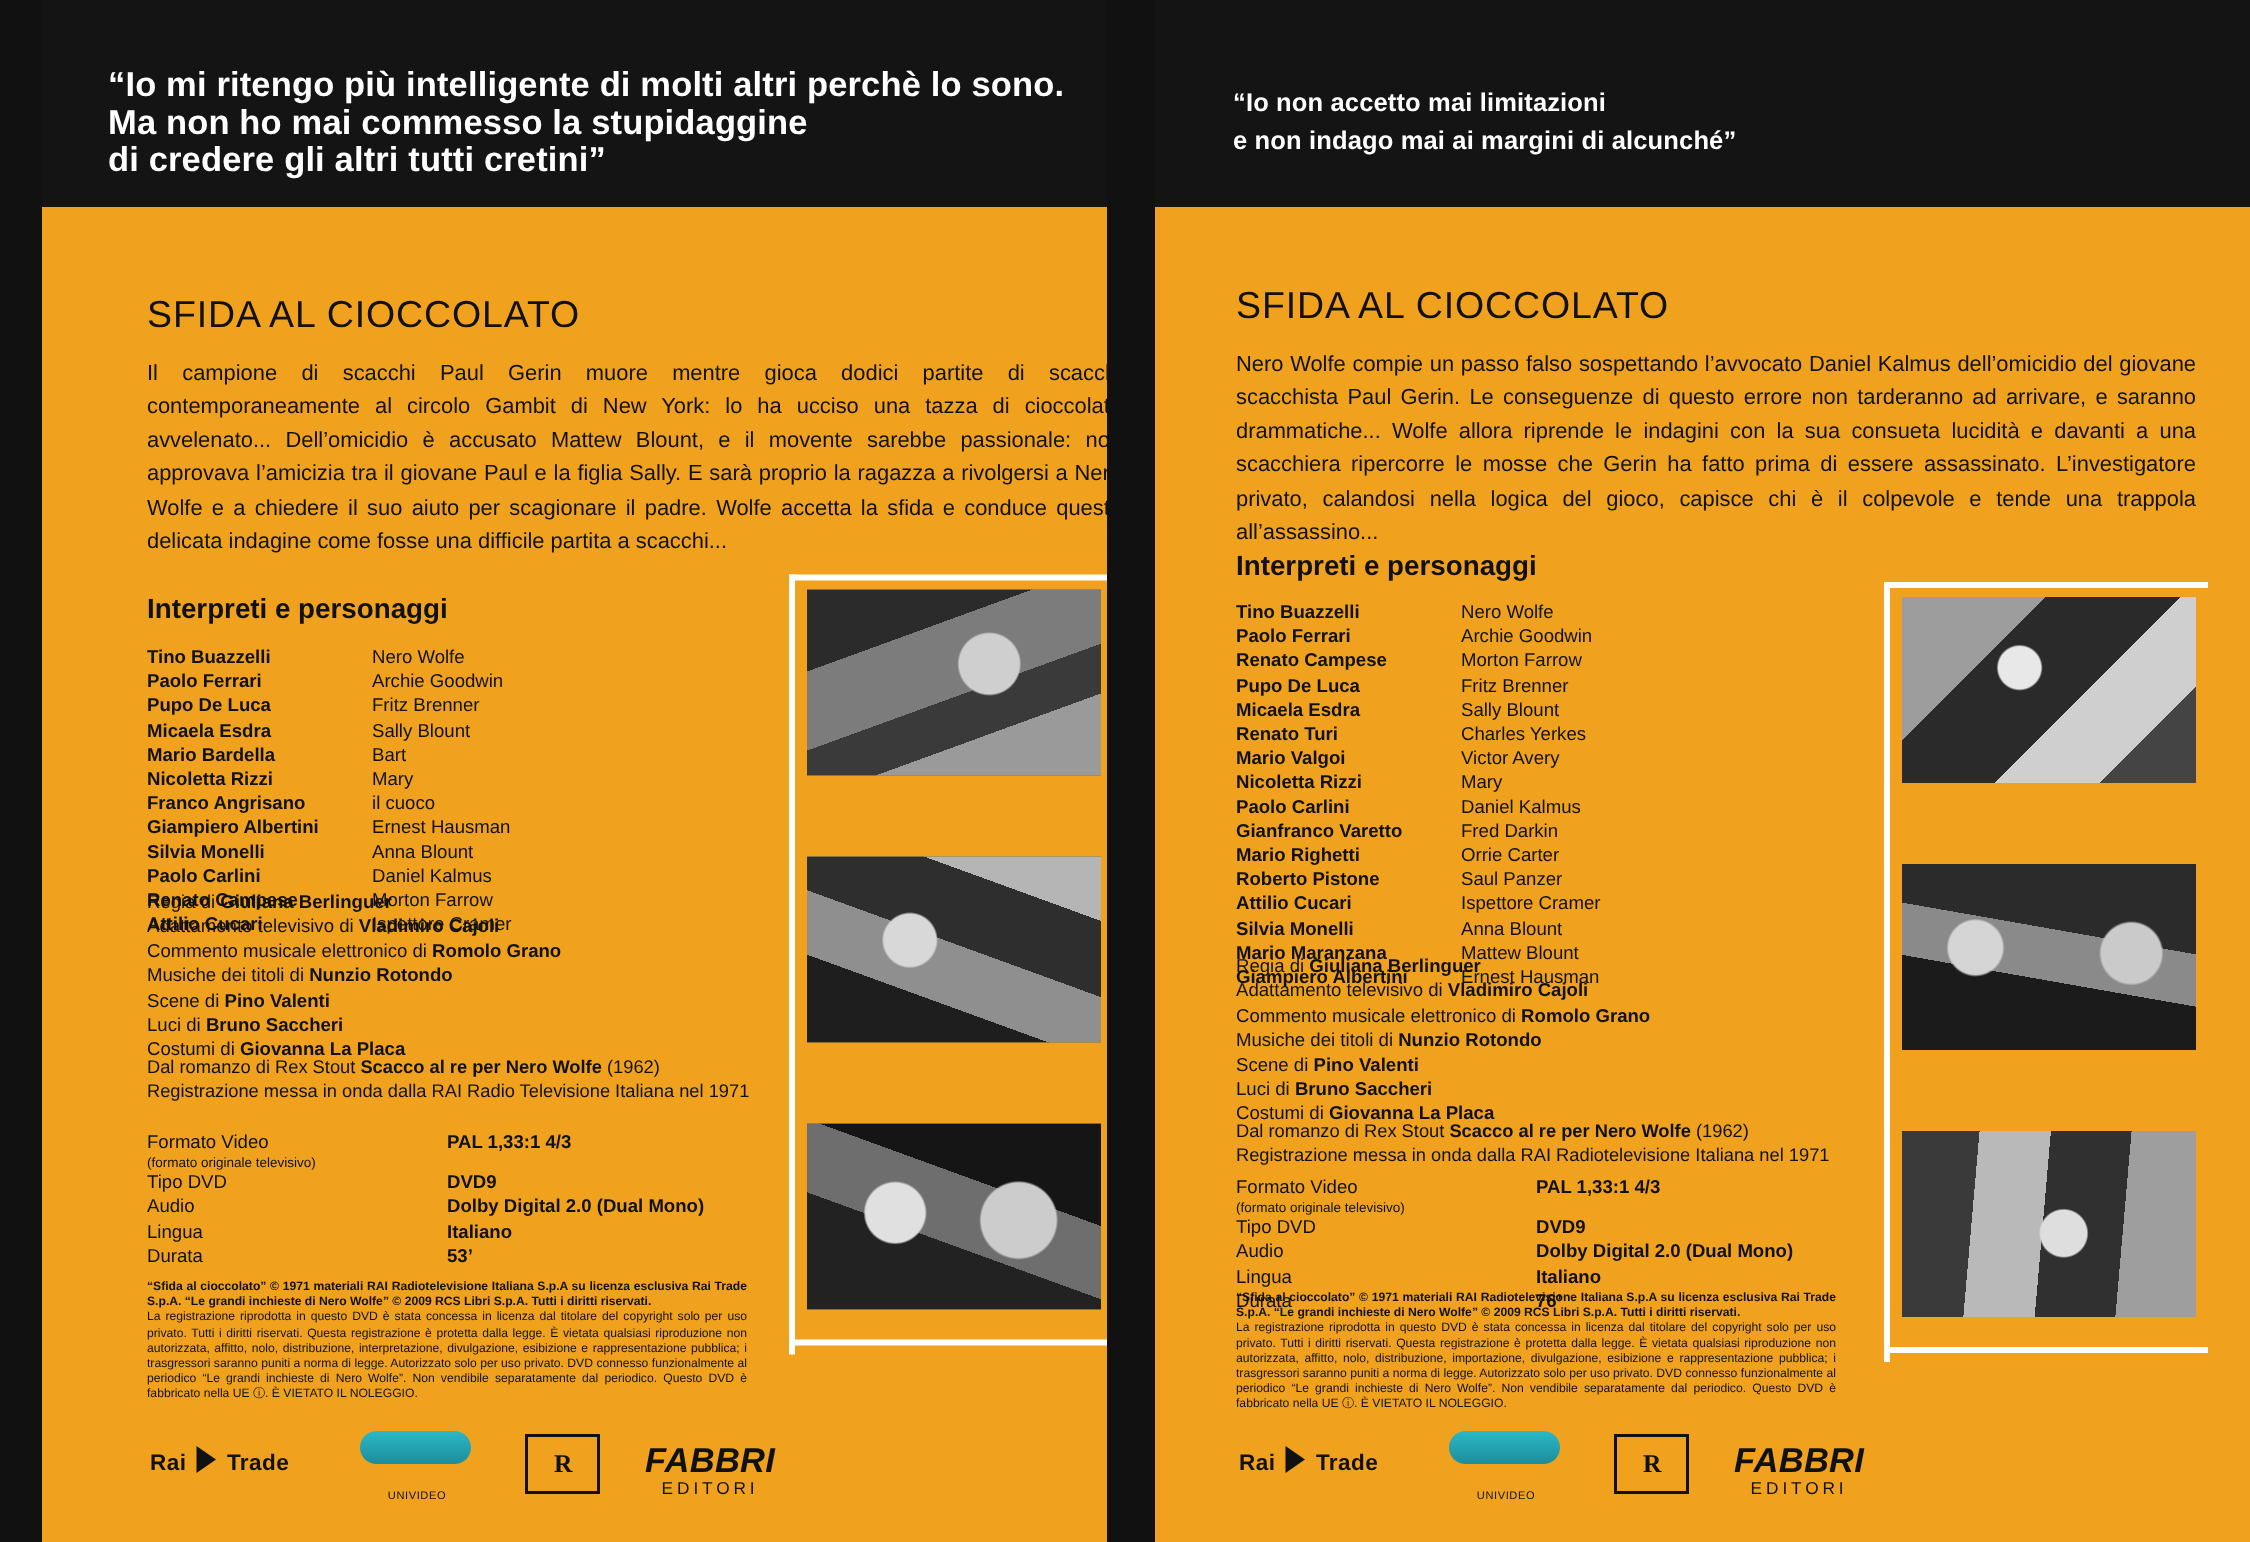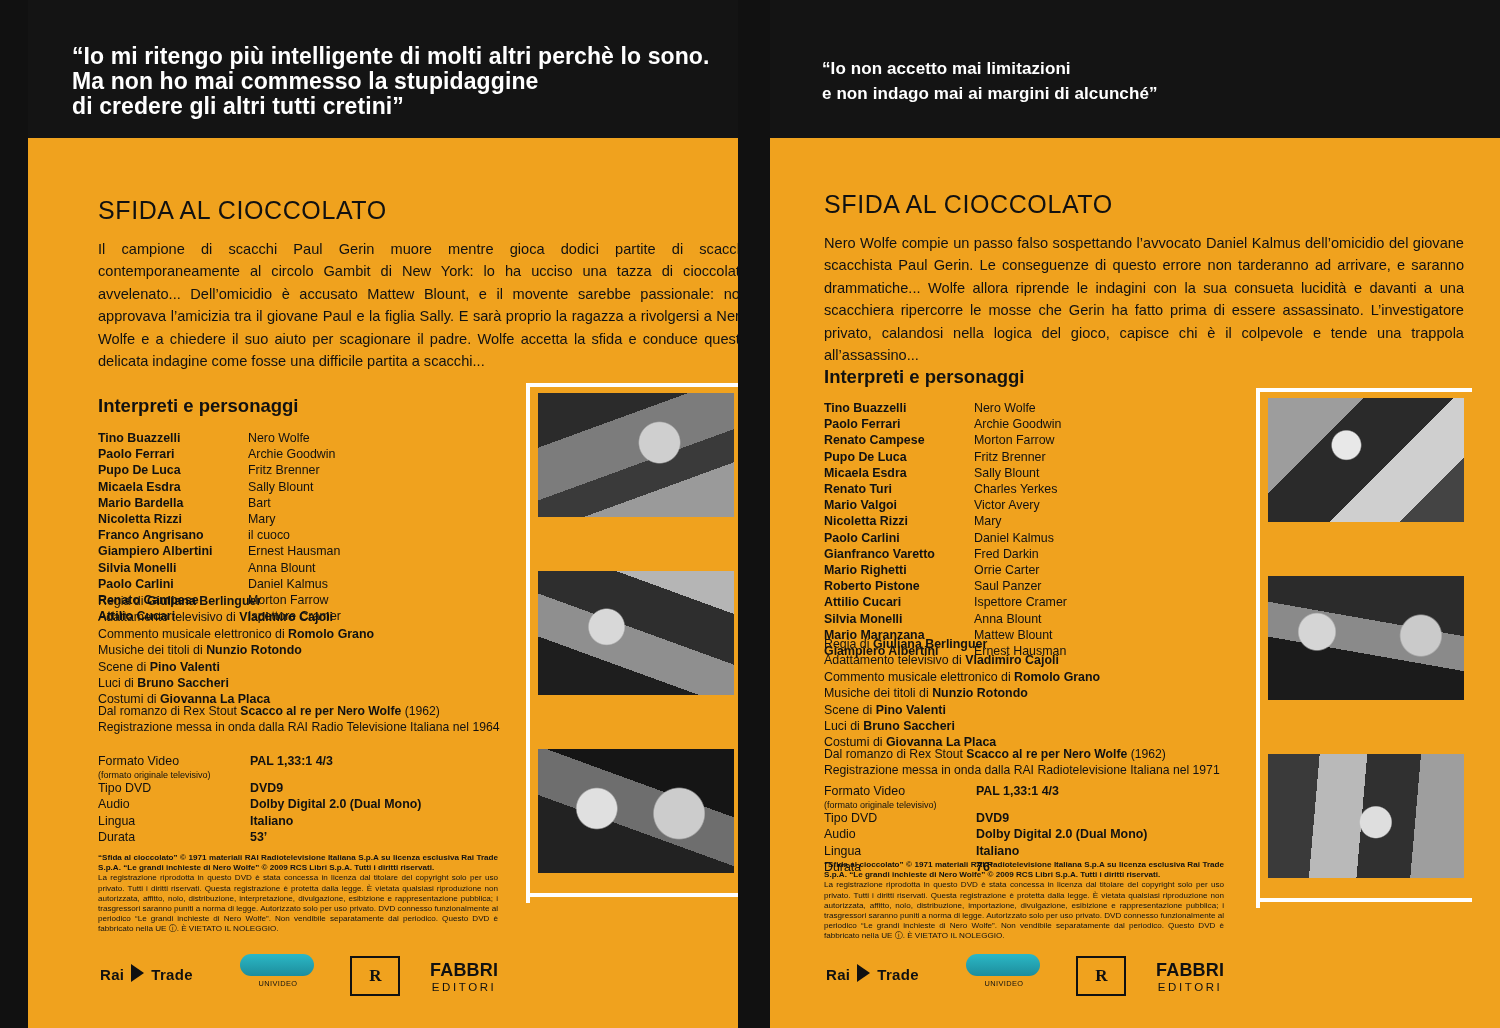--- a/index.html
+++ b/index.html
@@ -46,43 +46,43 @@
   .panel.right .crew{left:54px;top:498px;width:430px;}
   .crew .b{font-weight:bold;}
 
   .source{position:absolute;font-size:12.2px;line-height:16.4px;color:#111;}
   .panel.left .source{left:70px;top:565px;width:450px;}
   .panel.right .source{left:54px;top:608px;width:450px;}
 
   .specs{position:absolute;font-size:12.4px;line-height:16.6px;color:#111;}
   .panel.left .specs{left:70px;top:615px;width:420px;}
   .panel.right .specs{left:54px;top:645px;width:420px;}
-  .specs .row{display:flex;}
+  .specs .row{display:flex;gap:48px;}
   .specs .k{width:152px;}
   .specs .v{font-weight:bold;}
   .specs .tiny{font-size:9px;line-height:10px;display:block;}
 
   .legal{position:absolute;font-size:8.1px;line-height:10.2px;color:#111;text-align:justify;}
   .panel.left .legal{left:70px;top:715px;width:400px;}
   .panel.right .legal{left:54px;top:722px;width:400px;}
   .legal .hd{font-weight:bold;}
 
   .logos{position:absolute;bottom:28px;height:46px;left:0;width:100%;}
   .panel.left .logos{left:72px;}
   .panel.right .logos{left:56px;}
   .logo{position:absolute;top:0;color:#111;}
   .rai{left:0;top:10px;font-size:15px;font-weight:bold;letter-spacing:.3px;}
   .rai .mark{display:inline-block;width:0;height:0;border-left:13px solid #111;border-top:9px solid transparent;border-bottom:9px solid transparent;margin:0 7px -2px 7px;}
   .univideo{left:140px;top:0;text-align:center;width:76px;}
   .univideo .disc{width:74px;height:22px;border-radius:11px;background:linear-gradient(180deg,#2bb8c6,#1d8d9c);}
-  .univideo .cap{font-size:7.4px;letter-spacing:.4px;margin-top:3px;}
+  .univideo .cap{font-size:7.4px;letter-spacing:.4px;margin-top:16px;}
   .rcs{left:250px;top:2px;}
   .rcs .box{width:46px;height:36px;border:2px solid #111;display:flex;align-items:center;justify-content:center;font-family:"Liberation Serif",serif;font-weight:bold;font-size:17px;letter-spacing:-1px;}
   .fabbri{left:330px;top:6px;text-align:center;}
-  .fabbri .n{font-size:18px;font-weight:bold;letter-spacing:.2px;}
+  .fabbri .n{font-size:23px;font-weight:bold;letter-spacing:.2px;font-style:italic;}
   .fabbri .e{font-size:11.5px;letter-spacing:2.6px;}
 
   .photos{position:absolute;}
   .panel.left .photos{left:498px;top:255px;}
   .panel.right .photos{left:486px;top:260px;}
   .frameline{position:absolute;background:#fff;}
   .photo{position:absolute;width:196px;height:124px;overflow:hidden;background:#6b6b6b;}
   .photo .ph{position:absolute;inset:0;}
   .p1{top:0;left:12px;}
   .p2{top:178px;left:12px;}
@@ -191,21 +191,21 @@
         <div><span>Adattamento televisivo di </span><span class="b">Vladimiro Cajoli</span></div>
         <div><span>Commento musicale elettronico di </span><span class="b">Romolo Grano</span></div>
         <div><span>Musiche dei titoli di </span><span class="b">Nunzio Rotondo</span></div>
         <div><span>Scene di </span><span class="b">Pino Valenti</span></div>
         <div><span>Luci di </span><span class="b">Bruno Saccheri</span></div>
         <div><span>Costumi di </span><span class="b">Giovanna La Placa</span></div>
       </div>
 
       <div class="source">
         <div><span>Dal romanzo di Rex Stout </span><span class="b" style="font-weight:bold">Scacco al re per Nero Wolfe</span><span> (1962)</span></div>
-        <div>Registrazione messa in onda dalla RAI Radio Televisione Italiana nel 1964</div>
+        <div>Registrazione messa in onda dalla RAI Radio Televisione Italiana nel 1971</div>
       </div>
 
       <div class="specs">
         <div class="row">
             <span class="k"><span>Formato Video</span><span class="tiny">(formato originale televisivo)</span></span>
             <span class="v">PAL 1,33:1  4/3</span>
           </div>
         <div class="row">
             <span class="k">Tipo DVD</span>
             <span class="v">DVD9</span>

